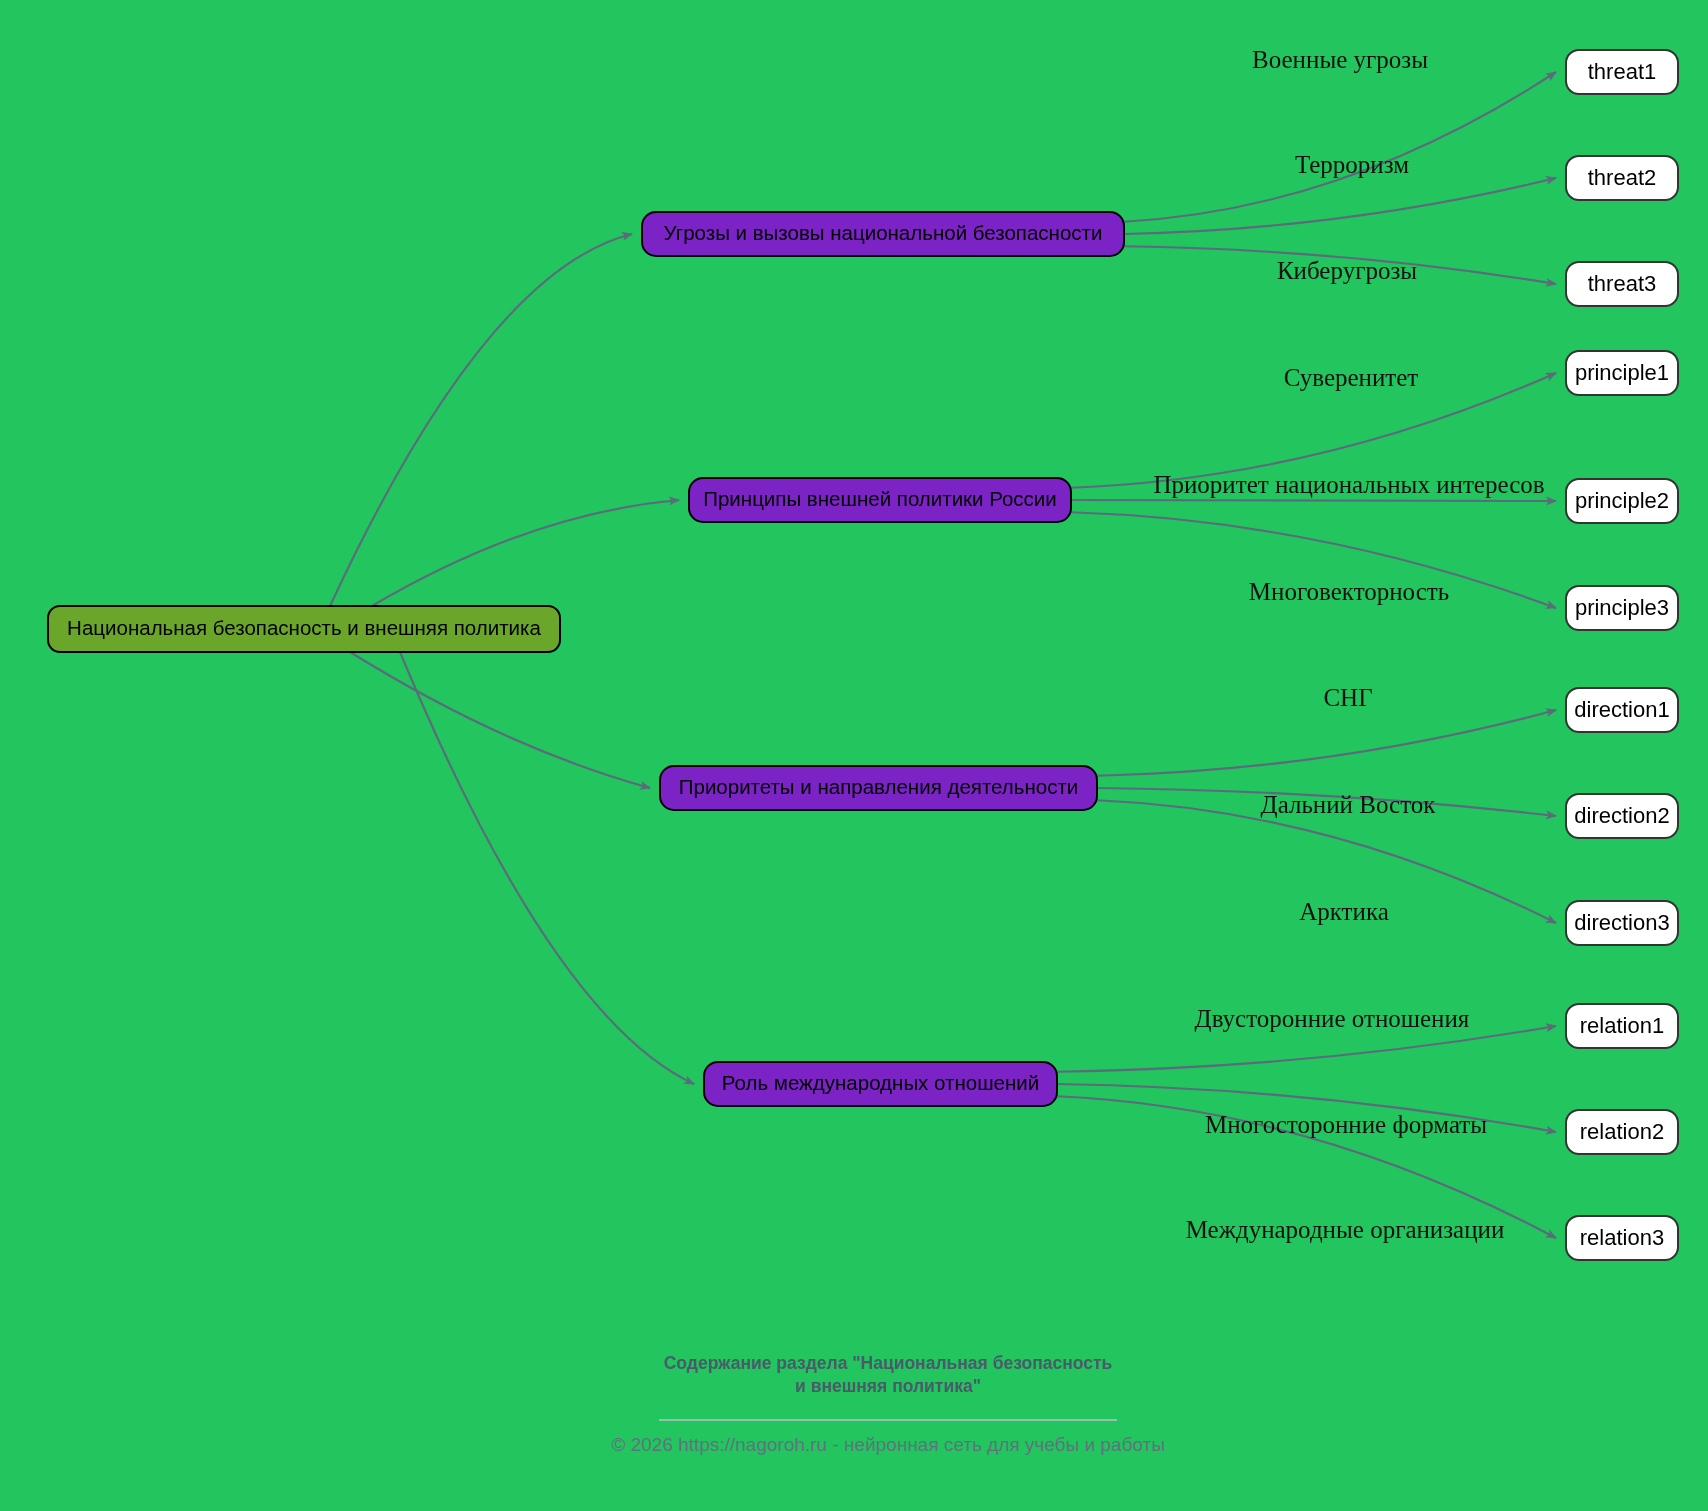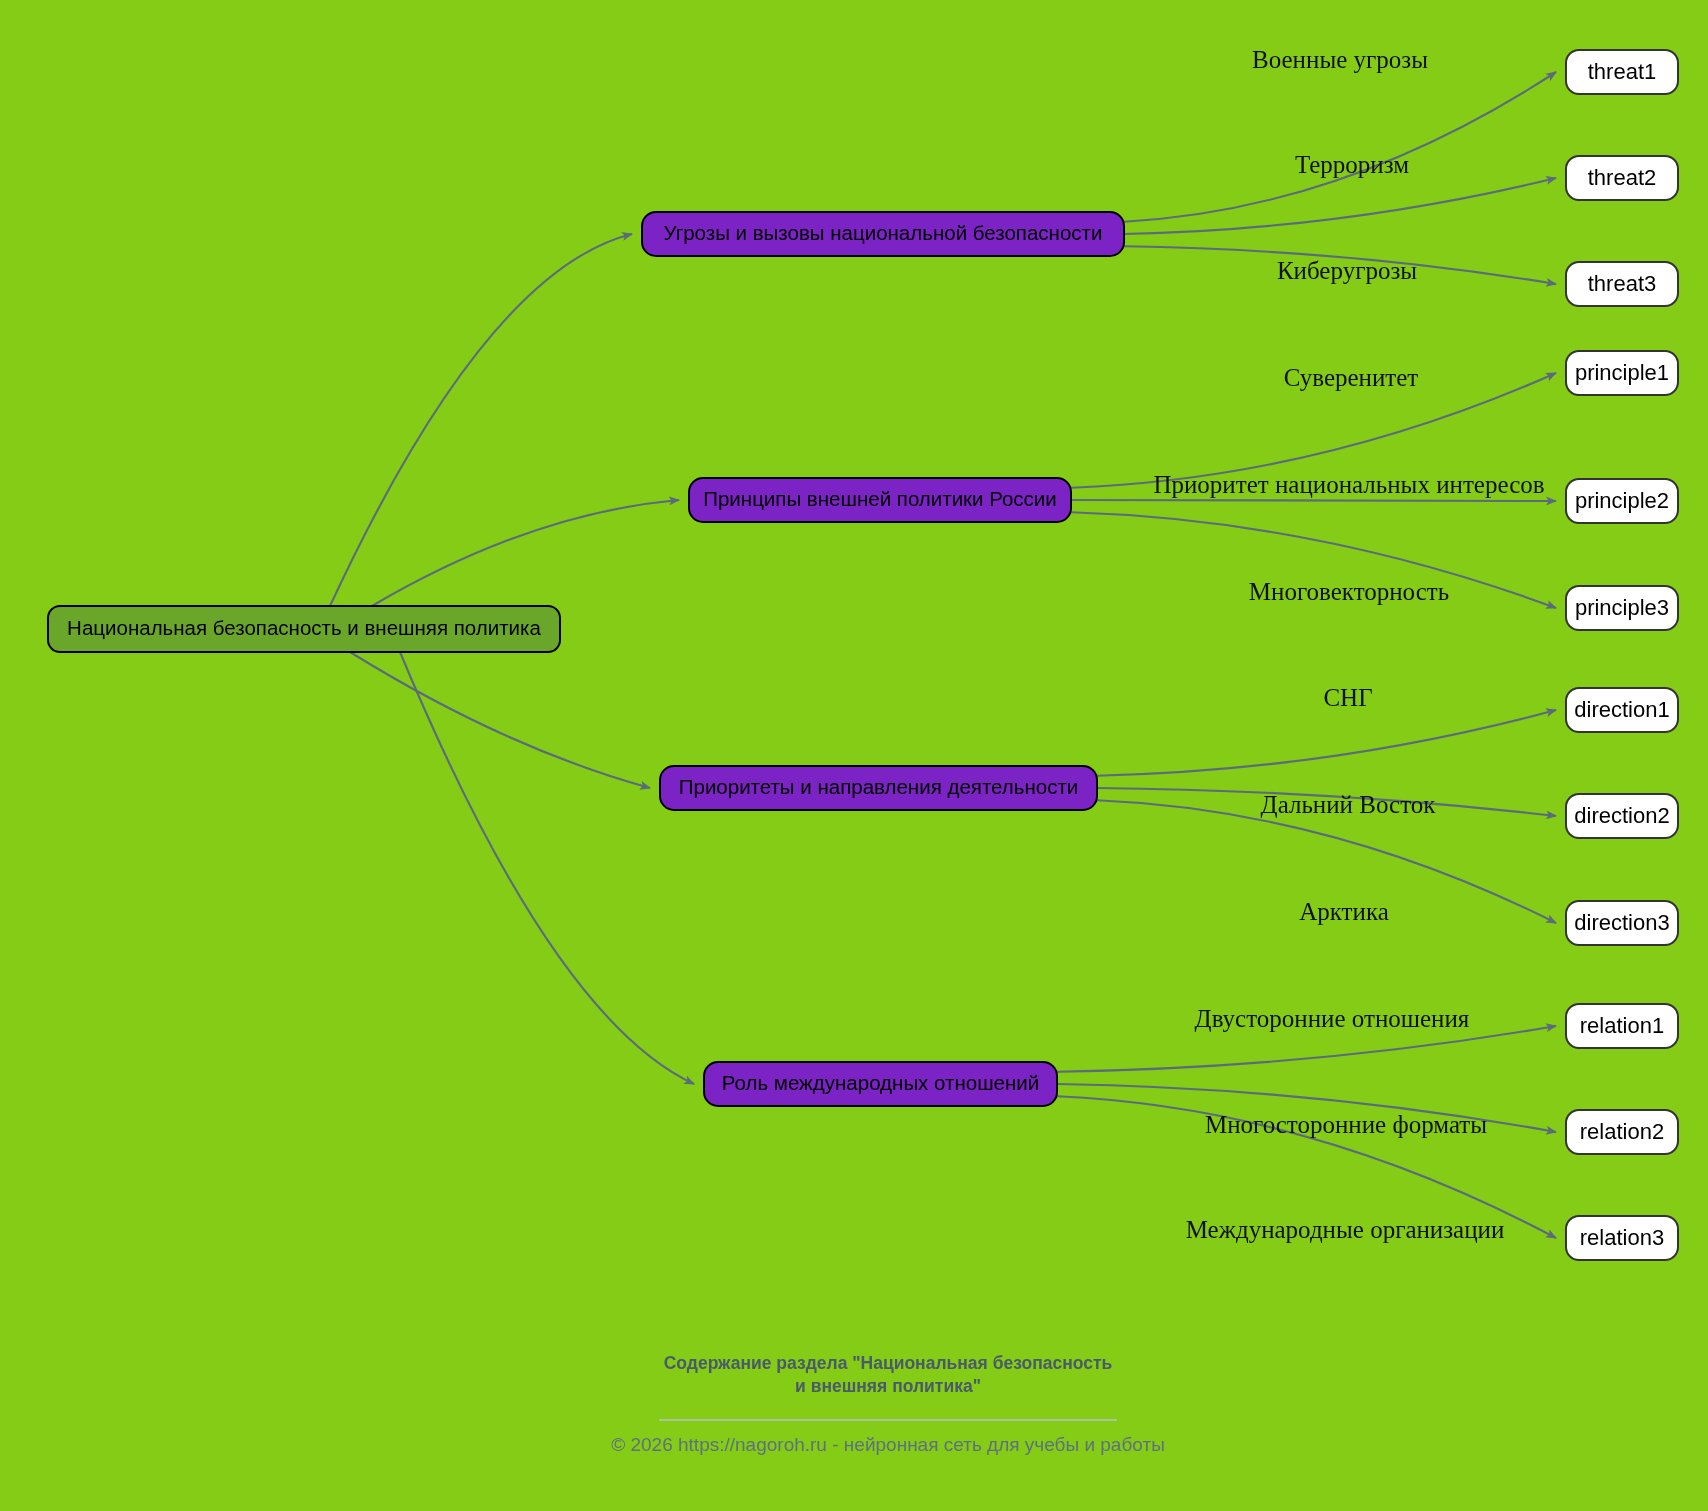--- a/index.html
+++ b/index.html
@@ -4,21 +4,21 @@
 <style>
   html, body {
     margin: 0;
     padding: 0;
     background: #fdfdfd;
   }
   #stage {
     position: relative;
     width: 1708px;
     height: 1511px;
-    background: #84cc16;
+    background: #22c55e;
     overflow: hidden;
     font-family: "Liberation Sans", sans-serif;
   }
   svg#diagram {
     position: absolute;
     top: 0;
     left: 0;
     width: 1708px;
     height: 1511px;
   }

